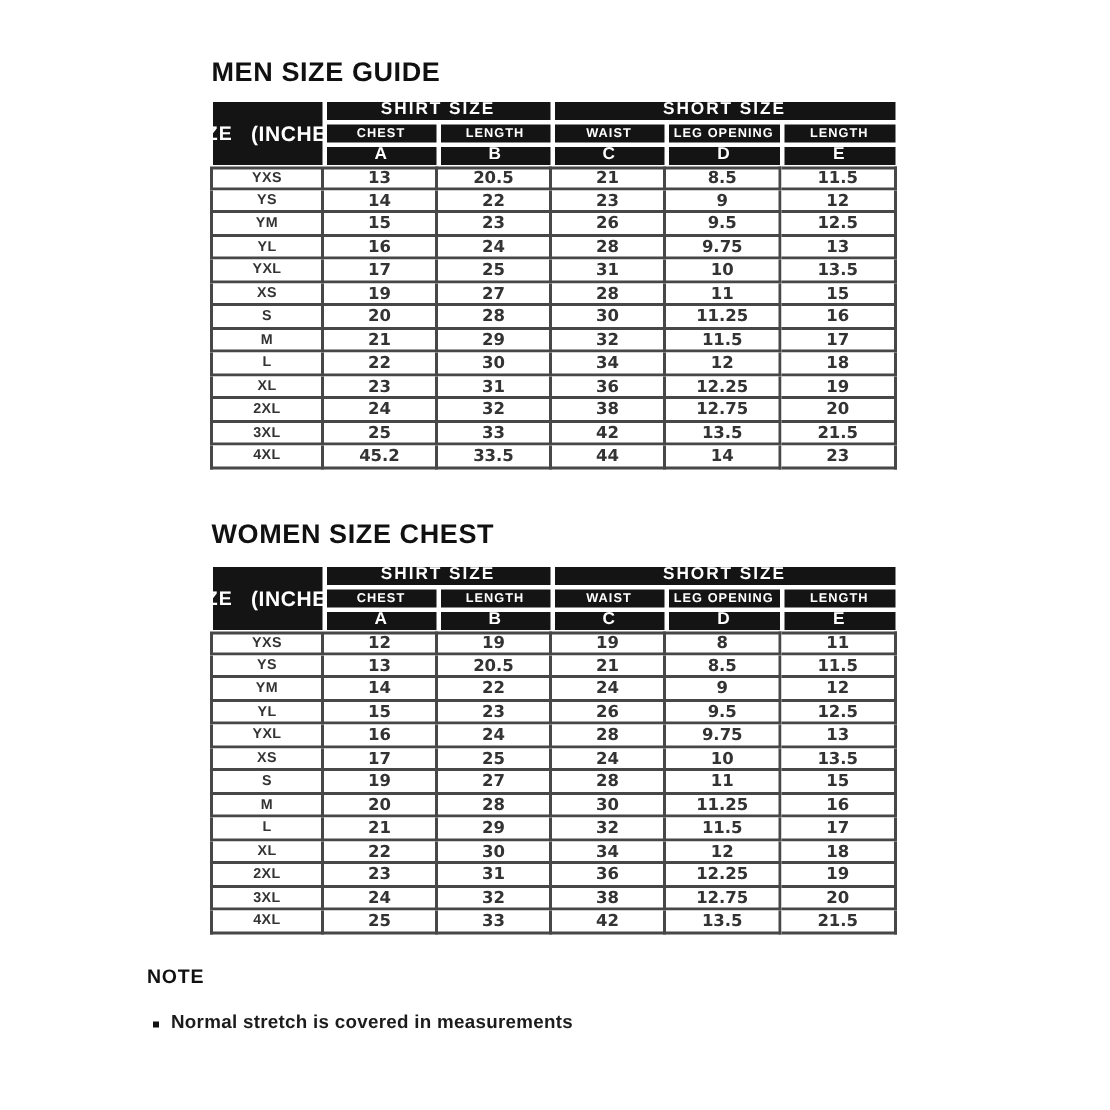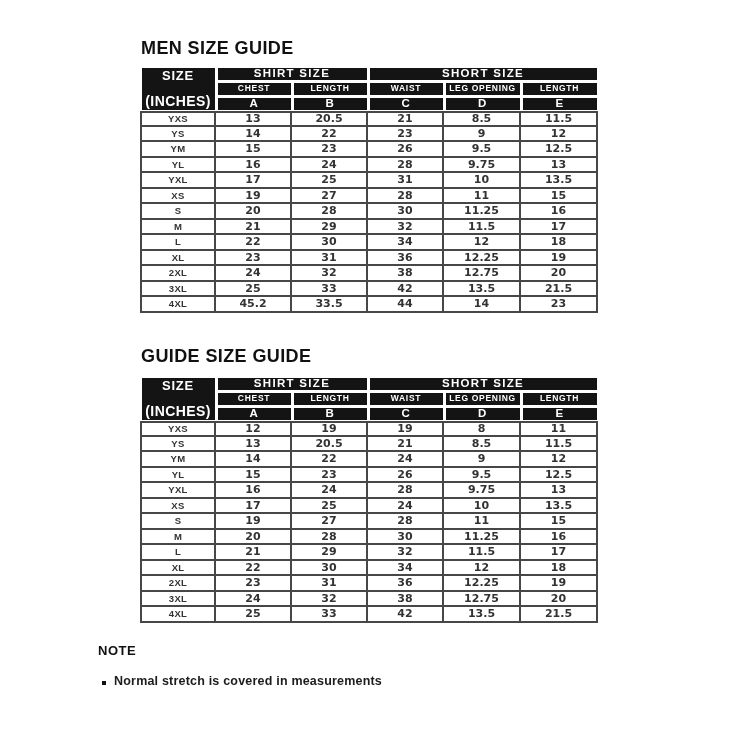--- a/index.html
+++ b/index.html
@@ -41,21 +41,21 @@
     background: var(--header-bg, #141414);
     color: var(--header-text, #ffffff);
     display: flex;
     align-items: center;
     justify-content: center;
     font-weight: 700;
     margin: 1.5px;
     text-align: center;
     line-height: 1;
   }
-  .hcell.corner { flex-direction: column; gap: 12px; }
+  .hcell.corner { flex-direction: row; gap: 12px; }
   .corner-main { font-size: 13px; letter-spacing: 0.8px; font-weight: 700; }
   .corner-sub  { font-size: 14px; letter-spacing: 0.4px; font-weight: 700; }
   .hcell.group   { font-size: 11.5px; letter-spacing: 1.3px; }
   .hcell.colname { font-size: 8.5px;  letter-spacing: 0.7px; }
   .hcell.colletter { font-size: 11.5px; letter-spacing: 0.5px; }
 
   
   .dcell {
     background: #ffffff;
     color: var(--cell-text, #333333);
@@ -198,21 +198,21 @@
       <div class="dcell val" style="grid-area: 15 / 5;">13.5</div>
       <div class="dcell val" style="grid-area: 15 / 6;">21.5</div>
       <div class="dcell size" style="grid-area: 16 / 1;">4XL</div>
       <div class="dcell val" style="grid-area: 16 / 2;">45.2</div>
       <div class="dcell val" style="grid-area: 16 / 3;">33.5</div>
       <div class="dcell val" style="grid-area: 16 / 4;">44</div>
       <div class="dcell val" style="grid-area: 16 / 5;">14</div>
       <div class="dcell val" style="grid-area: 16 / 6;">23</div>
     </div>
 
-  <h2 id="women-title" class="section-title">GUIDE SIZE GUIDE</h2>
+  <h2 id="women-title" class="section-title">WOMEN SIZE CHEST</h2>
 
   <div id="women-grid" class="size-grid">
       <div class="hcell corner" style="grid-area: 1 / 1 / span 3;">
         <div class="corner-main">SIZE</div>
         <div class="corner-sub">(INCHES)</div>
       </div>
       <div class="hcell group" style="grid-area: 1 / 2 / auto / span 2;">SHIRT SIZE</div>
       <div class="hcell group" style="grid-area: 1 / 4 / auto / span 3;">SHORT SIZE</div>
       <div class="hcell colname" style="grid-area: 2 / 2;">CHEST</div>
       <div class="hcell colletter" style="grid-area: 3 / 2;">A</div>

